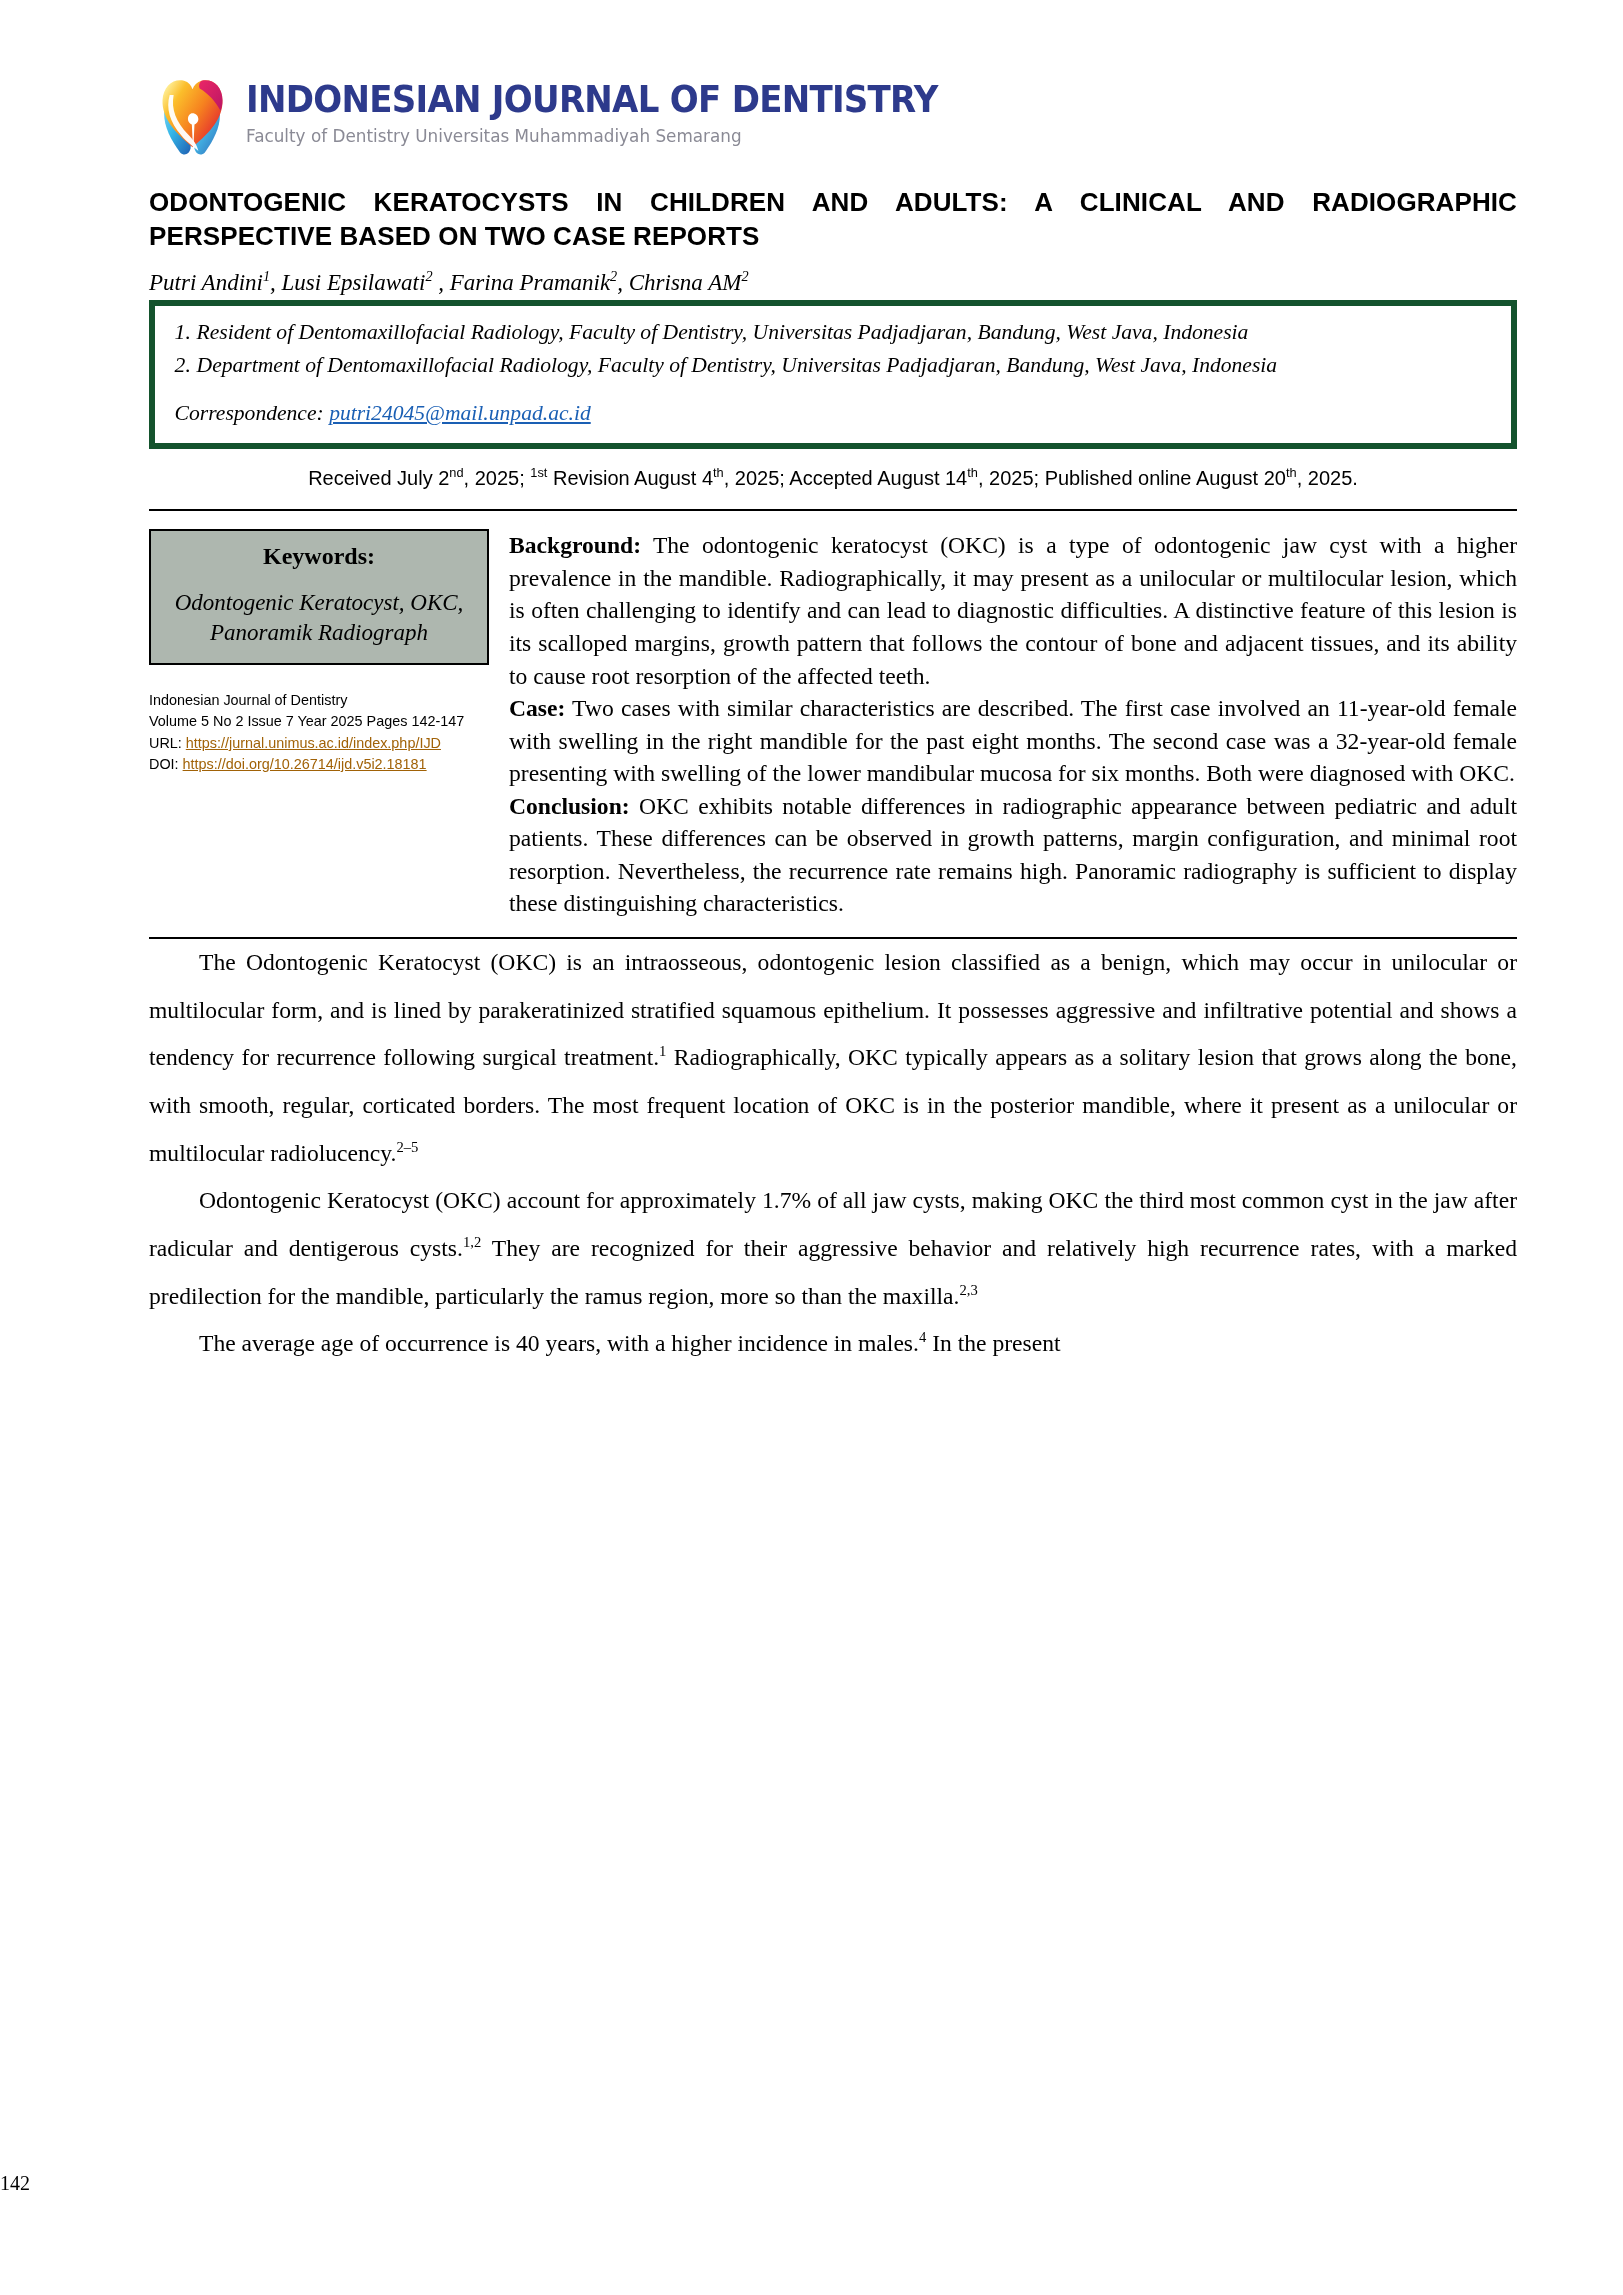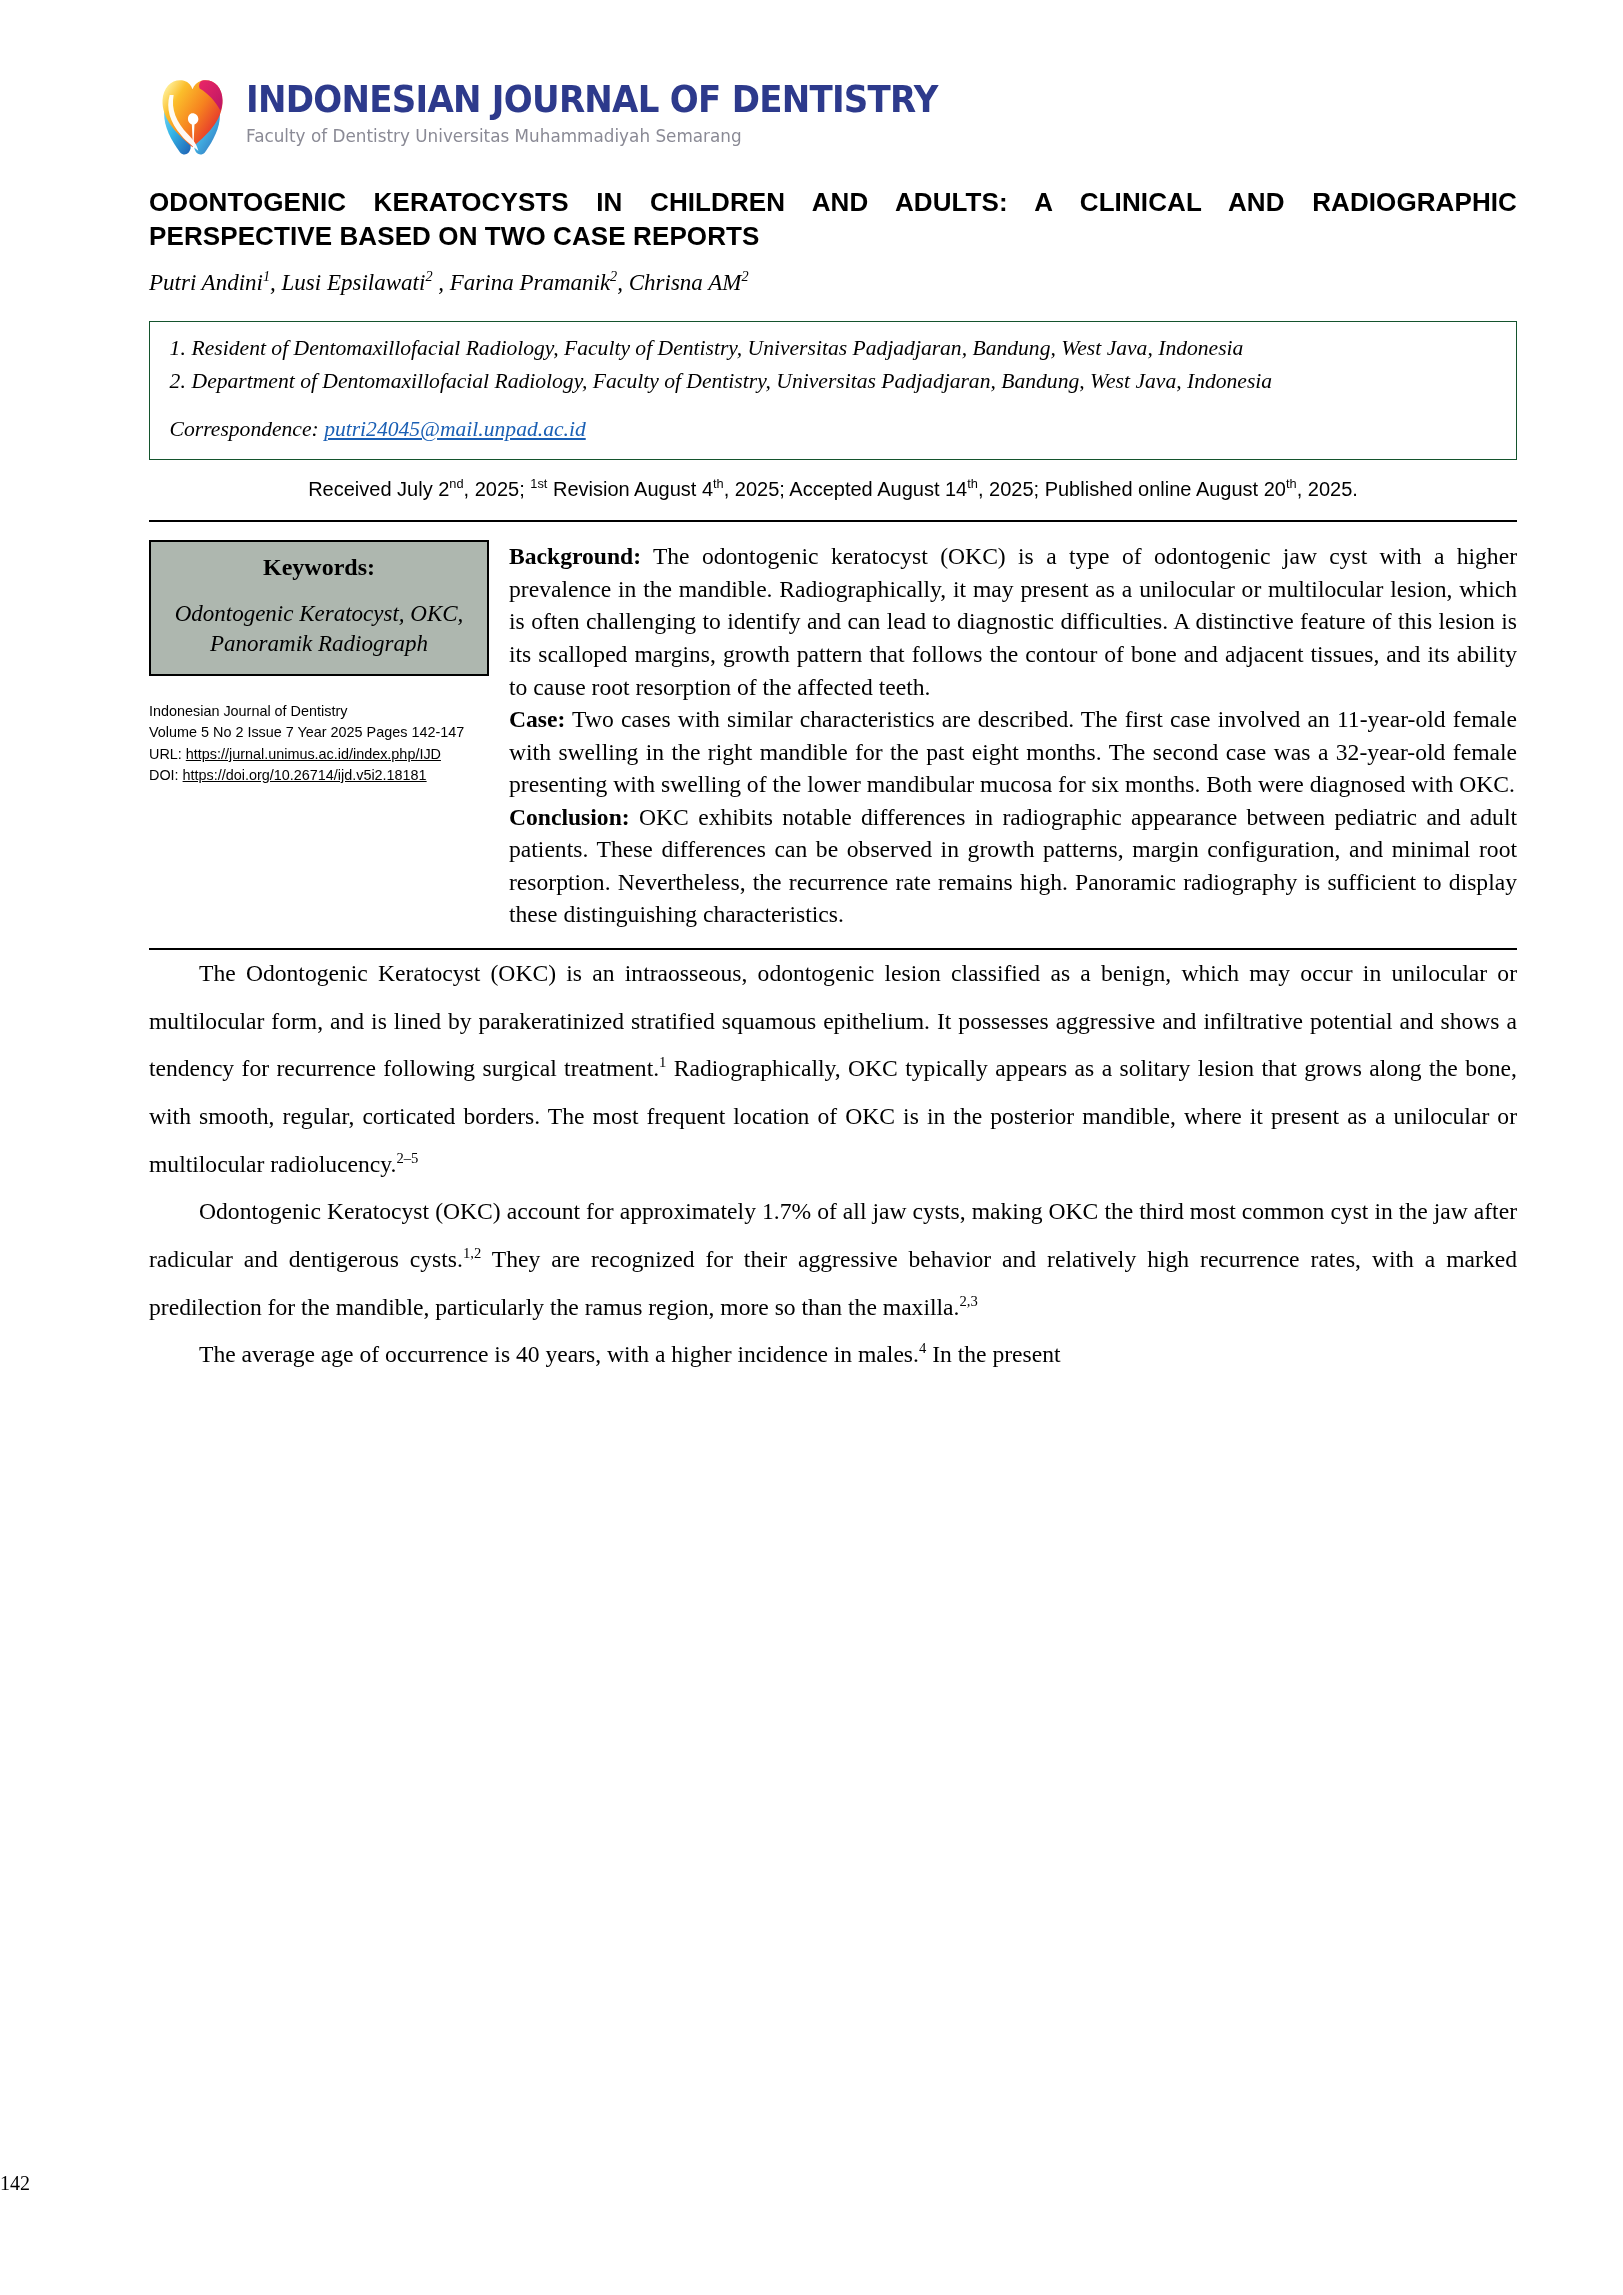--- a/index.html
+++ b/index.html
@@ -91,22 +91,22 @@
     font-family: "Liberation Serif", "DejaVu Serif", serif;
     font-style: italic;
     font-size: 23px;
     margin-top: 14.4px;
     line-height: 1.2;
   }
   .authors sup { font-size: 0.62em; vertical-align: super; }
 
   
   .affil-box {
-    border: 1px solid #14532d;
-    margin-top: 25px;
+    border: 6px solid #14532d;
+    margin-top: 4px;
     padding: 10.5px 19.6px 14.4px 19.6px;
     box-sizing: border-box;
   }
   .affil-list {
     margin: 0;
     padding: 0;
     list-style: none;
   }
   .affil-item {
     font-style: italic;
@@ -178,21 +178,21 @@
   }
 
   .journal-meta {
     font-family: "Liberation Sans", "DejaVu Sans", sans-serif;
     font-size: 14.4px;
     line-height: 1.47;
     margin-top: 25px;
     color: #000;
     word-break: break-all;
   }
-  .journal-meta a { color: #000000; }
+  .journal-meta a { color: #a16207; }
   .journal-meta .nolink { color: #000; text-decoration: none; margin-top: 37px; }
 
   .abstract-head {
     font-weight: 700;
     font-size: 27px;
     line-height: 1.2;
     margin-bottom: 17px;
   }
   .abstract-p {
     font-size: 23.6px;

